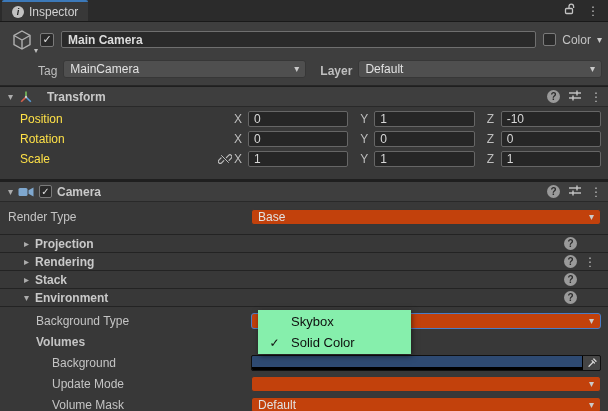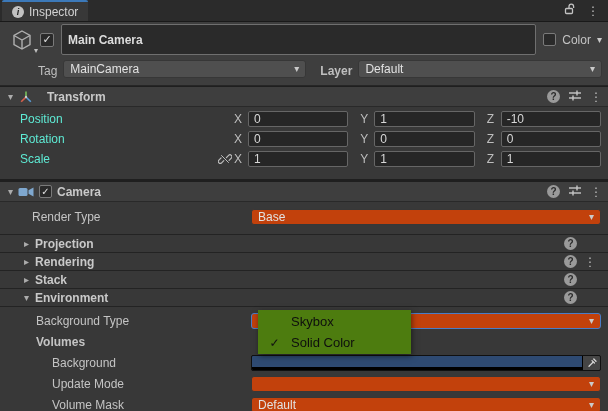--- a/index.html
+++ b/index.html
@@ -17,21 +17,21 @@
   .kebab{color:#C2C2C2;font-size:12px;line-height:1;}
   
   .go-header{background:#3E3E3E;padding:4px 6px 7px 4px;border-bottom:1px solid #262626;}
   .go-row1{display:flex;align-items:center;height:27px;}
   .cube-wrap{position:relative;width:36px;height:27px;display:flex;align-items:center;justify-content:center;}
   .cube-sub{position:absolute;right:2px;bottom:-2px;font-size:8px;color:#BFBFBF;}
   .cb{width:14px;height:14px;box-sizing:border-box;background:#2A2A2A;border:1px solid #7A7A7A;
       border-radius:2px;display:flex;align-items:center;justify-content:center;
       font-size:11px;color:#E0E0E0;line-height:1;}
   .cb.small{width:13px;height:13px;font-size:10px;}
-  .name-field{flex:1;height:31px;box-sizing:border-box;background:#2A2A2A;border:1px solid #6F6F6F;
+  .name-field{flex:1;height:17px;box-sizing:border-box;background:#2A2A2A;border:1px solid #6F6F6F;
       border-radius:2px;margin:0 7px 0 7px;padding:0 6px;display:flex;align-items:center;
       color:#DCDCDC;font-weight:700;}
   .static-group{display:flex;align-items:center;gap:6px;color:#C4C4C4;}
   .dd-arrow{color:#CACACA;font-size:10px;line-height:1;}
   .go-row2{display:flex;align-items:flex-end;margin-top:6px;height:19px;}
   .flab{color:#BFBFBF;margin-right:6px;}
   .lab-tag{margin-left:34px;}
   .dd{height:18px;box-sizing:border-box;background:#4F4F4F;border:1px solid #373737;border-radius:3px;
       display:flex;align-items:center;padding:0 6px;color:#E2E2E2;}
   .dd .val{flex:1;white-space:nowrap;overflow:hidden;}
@@ -43,32 +43,32 @@
       display:flex;align-items:center;padding:0 6px 0 4px;}
   .fold{width:13px;color:#ACACAC;font-size:10px;text-align:center;line-height:1;}
   .hicon{display:flex;align-items:center;justify-content:center;width:17px;}
   .comp-title{font-weight:700;color:#C9C9C9;}
   .ml14{margin-left:13px;} .ml5{margin-left:5px;}
   .hdr-icons{margin-left:auto;display:flex;align-items:center;gap:8px;}
   .help{width:13px;height:13px;border-radius:50%;background:#9A9A9A;color:#2B2B2B;font-weight:700;
       font-size:10px;display:flex;align-items:center;justify-content:center;line-height:1;}
   
   .trow{display:flex;align-items:center;margin:3px 0;padding:0 7px 0 20px;height:17px;}
-  .trow .lab{width:196px;color:#5eead4;}
+  .trow .lab{width:196px;color:#fde047;}
   .linkslot{width:18px;display:flex;align-items:center;justify-content:center;}
   .axes{flex:1;display:flex;align-items:center;}
   .axis{flex:1;display:flex;align-items:center;margin-left:12px;}
   .axis:first-child{margin-left:0;}
   .axis .al{width:9px;margin-right:5px;color:#BDBDBD;}
   .tf{flex:1;height:16px;box-sizing:border-box;background:#262626;border:1px solid #666666;
       border-radius:2px;padding:0 5px;display:flex;align-items:center;color:#D8D8D8;}
   .comp-gap{height:9px;border-bottom:2px solid #1F1F1F;}
   
   .crow{display:flex;align-items:center;margin:4px 0;padding:0 7px 0 0;height:17px;}
-  .crow .clab{width:251px;box-sizing:border-box;padding-left:32px;color:#C4C4C4;
+  .crow .clab{width:251px;box-sizing:border-box;padding-left:8px;color:#C4C4C4;
       white-space:nowrap;overflow:hidden;}
   .ind1{padding-left:36px !important;} .ind2{padding-left:52px !important;}
   .bold{font-weight:700;color:#C9C9C9;}
   .blue{color:#6E93D1;}
   .rt-row{margin:6px 0 9px 0;}
   .val-dd{flex:1;height:16px;box-sizing:border-box;background:#c2410c;border:1px solid #373737;
       border-radius:3px;display:flex;align-items:center;padding:0 6px;color:#E2E2E2;}
   .val-dd .val{flex:1;white-space:nowrap;overflow:hidden;}
   .focused{border:1px solid #4A7CC7;}
   .foldrow{height:17px;display:flex;align-items:center;border-top:1px solid #232323;padding:0 6px 0 20px;}
@@ -76,21 +76,21 @@
   .fr-icons{margin-left:auto;display:flex;align-items:center;gap:7px;width:38px;justify-content:flex-start;}
   .env-last{border-bottom:1px solid #232323;}
   
   .colorfield{flex:1;height:16px;box-sizing:border-box;display:flex;border:1px solid #101010;
       border-radius:2px;overflow:hidden;background:#000;}
   .swatch{flex:1;position:relative;}
   .swatch::after{content:"";position:absolute;left:0;right:0;bottom:0;height:3px;background:#000;}
   .dropper{width:17px;background:#454545;display:flex;align-items:center;justify-content:center;
       border-left:1px solid #000;}
   
-  .popup{position:absolute;left:258px;top:310px;width:153px;background:#4d7c0f;
+  .popup{position:absolute;left:258px;top:310px;width:153px;background:#86efac;
       box-shadow:1px 2px 6px rgba(0,0,0,0.5);z-index:10;padding:1px 0;}
   .pitem{height:21px;display:flex;align-items:center;color:#0E0E0E;font-size:13px;}
   .pitem .pcheck{width:33px;text-align:center;font-size:12px;color:#111;}
   .pitem .plabel{flex:1;}
 </style>
 </head>
 <body>
 
 <div class="wrap">
 

